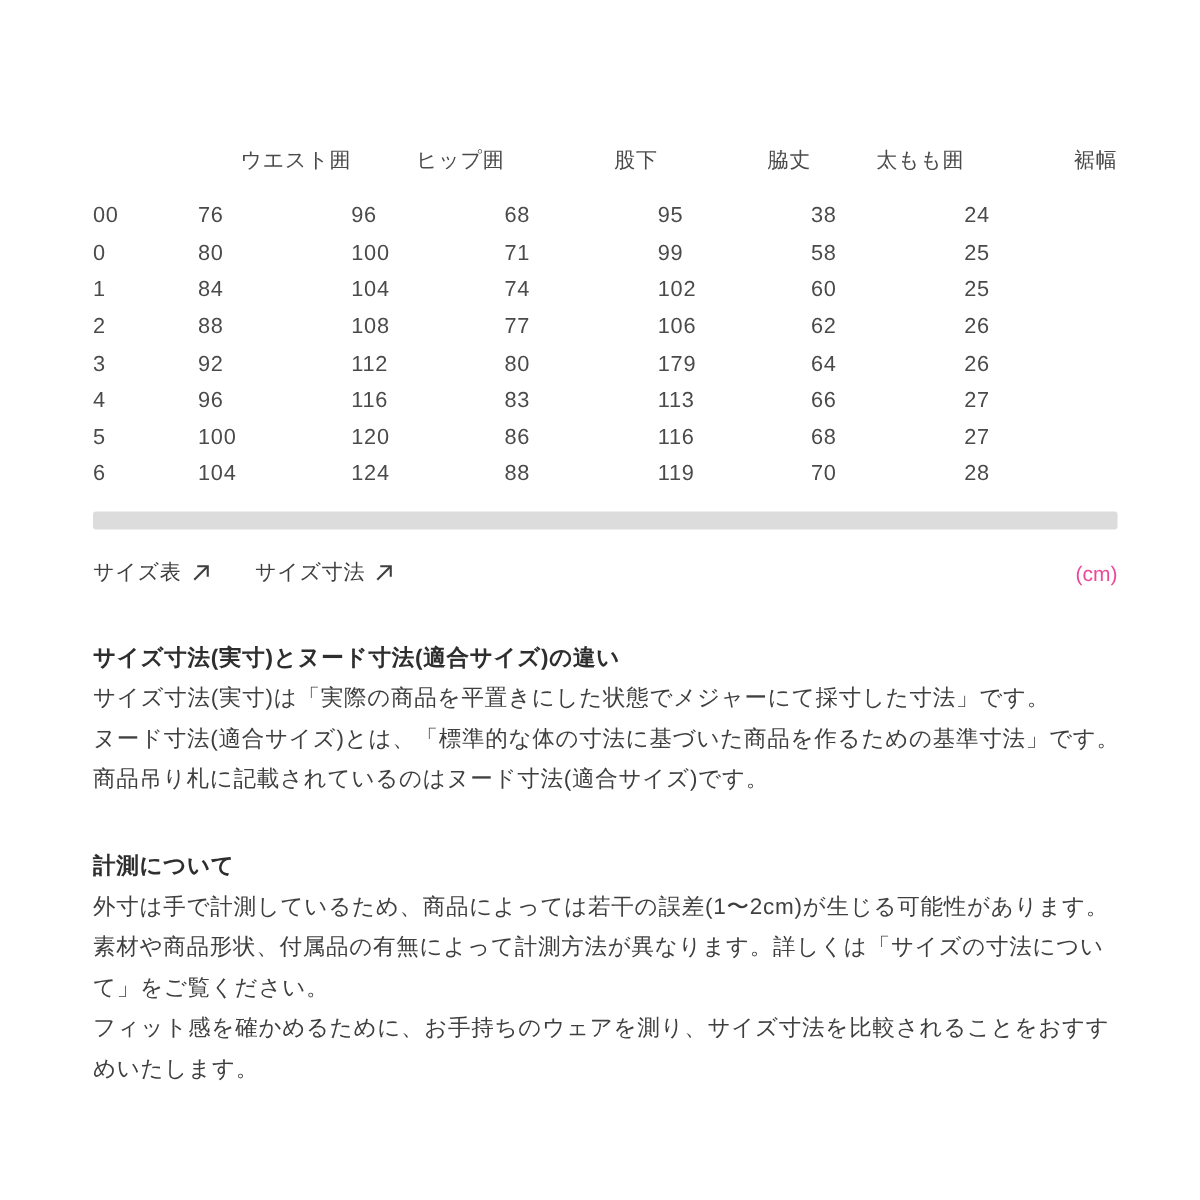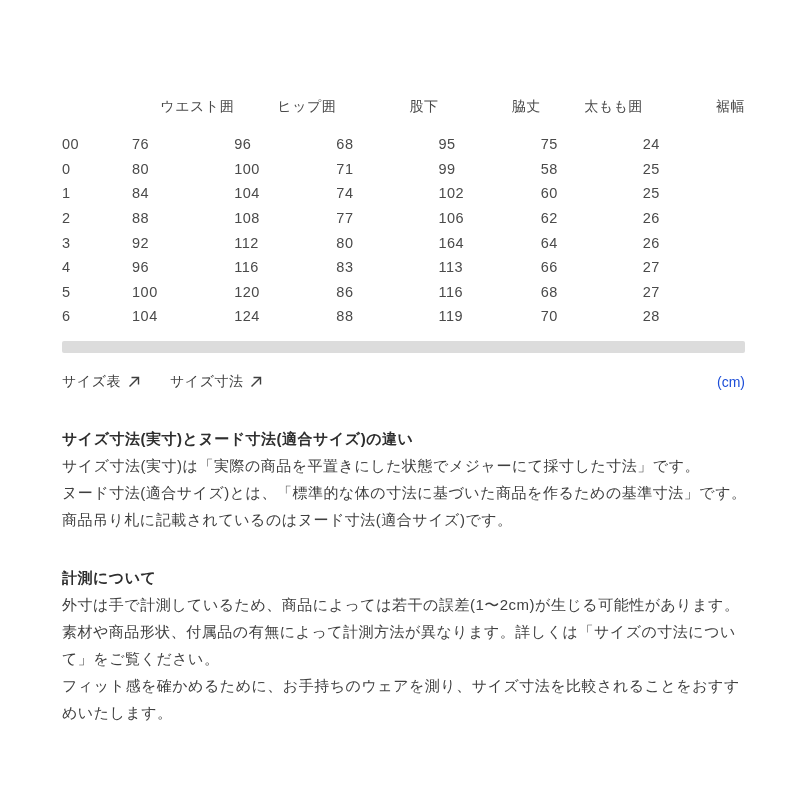--- a/index.html
+++ b/index.html
@@ -80,21 +80,21 @@
     gap: 7px;
     margin-right: 30px;
     color: #3f3f3f;
     cursor: pointer;
     letter-spacing: 0.5px;
     justify-content: space-between;
   }
   .size-link svg { display: block; }
   .unit-label {
     margin-left: auto;
-    color: #1d4ed8;
+    color: #ec4899;
   }
   
   .sections { width: 690px; }
   .section-heading {
     font-size: 15px;
     font-weight: bold;
     color: #2e2e2e;
     line-height: 27px;
     letter-spacing: 0.5px;
   }
@@ -128,21 +128,21 @@
           <th>裾幅</th>
         </tr>
       </thead>
     <tbody>
         <tr>
           <td>00</td>
           <td>76</td>
           <td>96</td>
           <td>68</td>
           <td>95</td>
-          <td>75</td>
+          <td>38</td>
           <td>24</td>
         </tr>
         <tr>
           <td>0</td>
           <td>80</td>
           <td>100</td>
           <td>71</td>
           <td>99</td>
           <td>58</td>
           <td>25</td>
@@ -163,21 +163,21 @@
           <td>77</td>
           <td>106</td>
           <td>62</td>
           <td>26</td>
         </tr>
         <tr>
           <td>3</td>
           <td>92</td>
           <td>112</td>
           <td>80</td>
-          <td>164</td>
+          <td>179</td>
           <td>64</td>
           <td>26</td>
         </tr>
         <tr>
           <td>4</td>
           <td>96</td>
           <td>116</td>
           <td>83</td>
           <td>113</td>
           <td>66</td>

